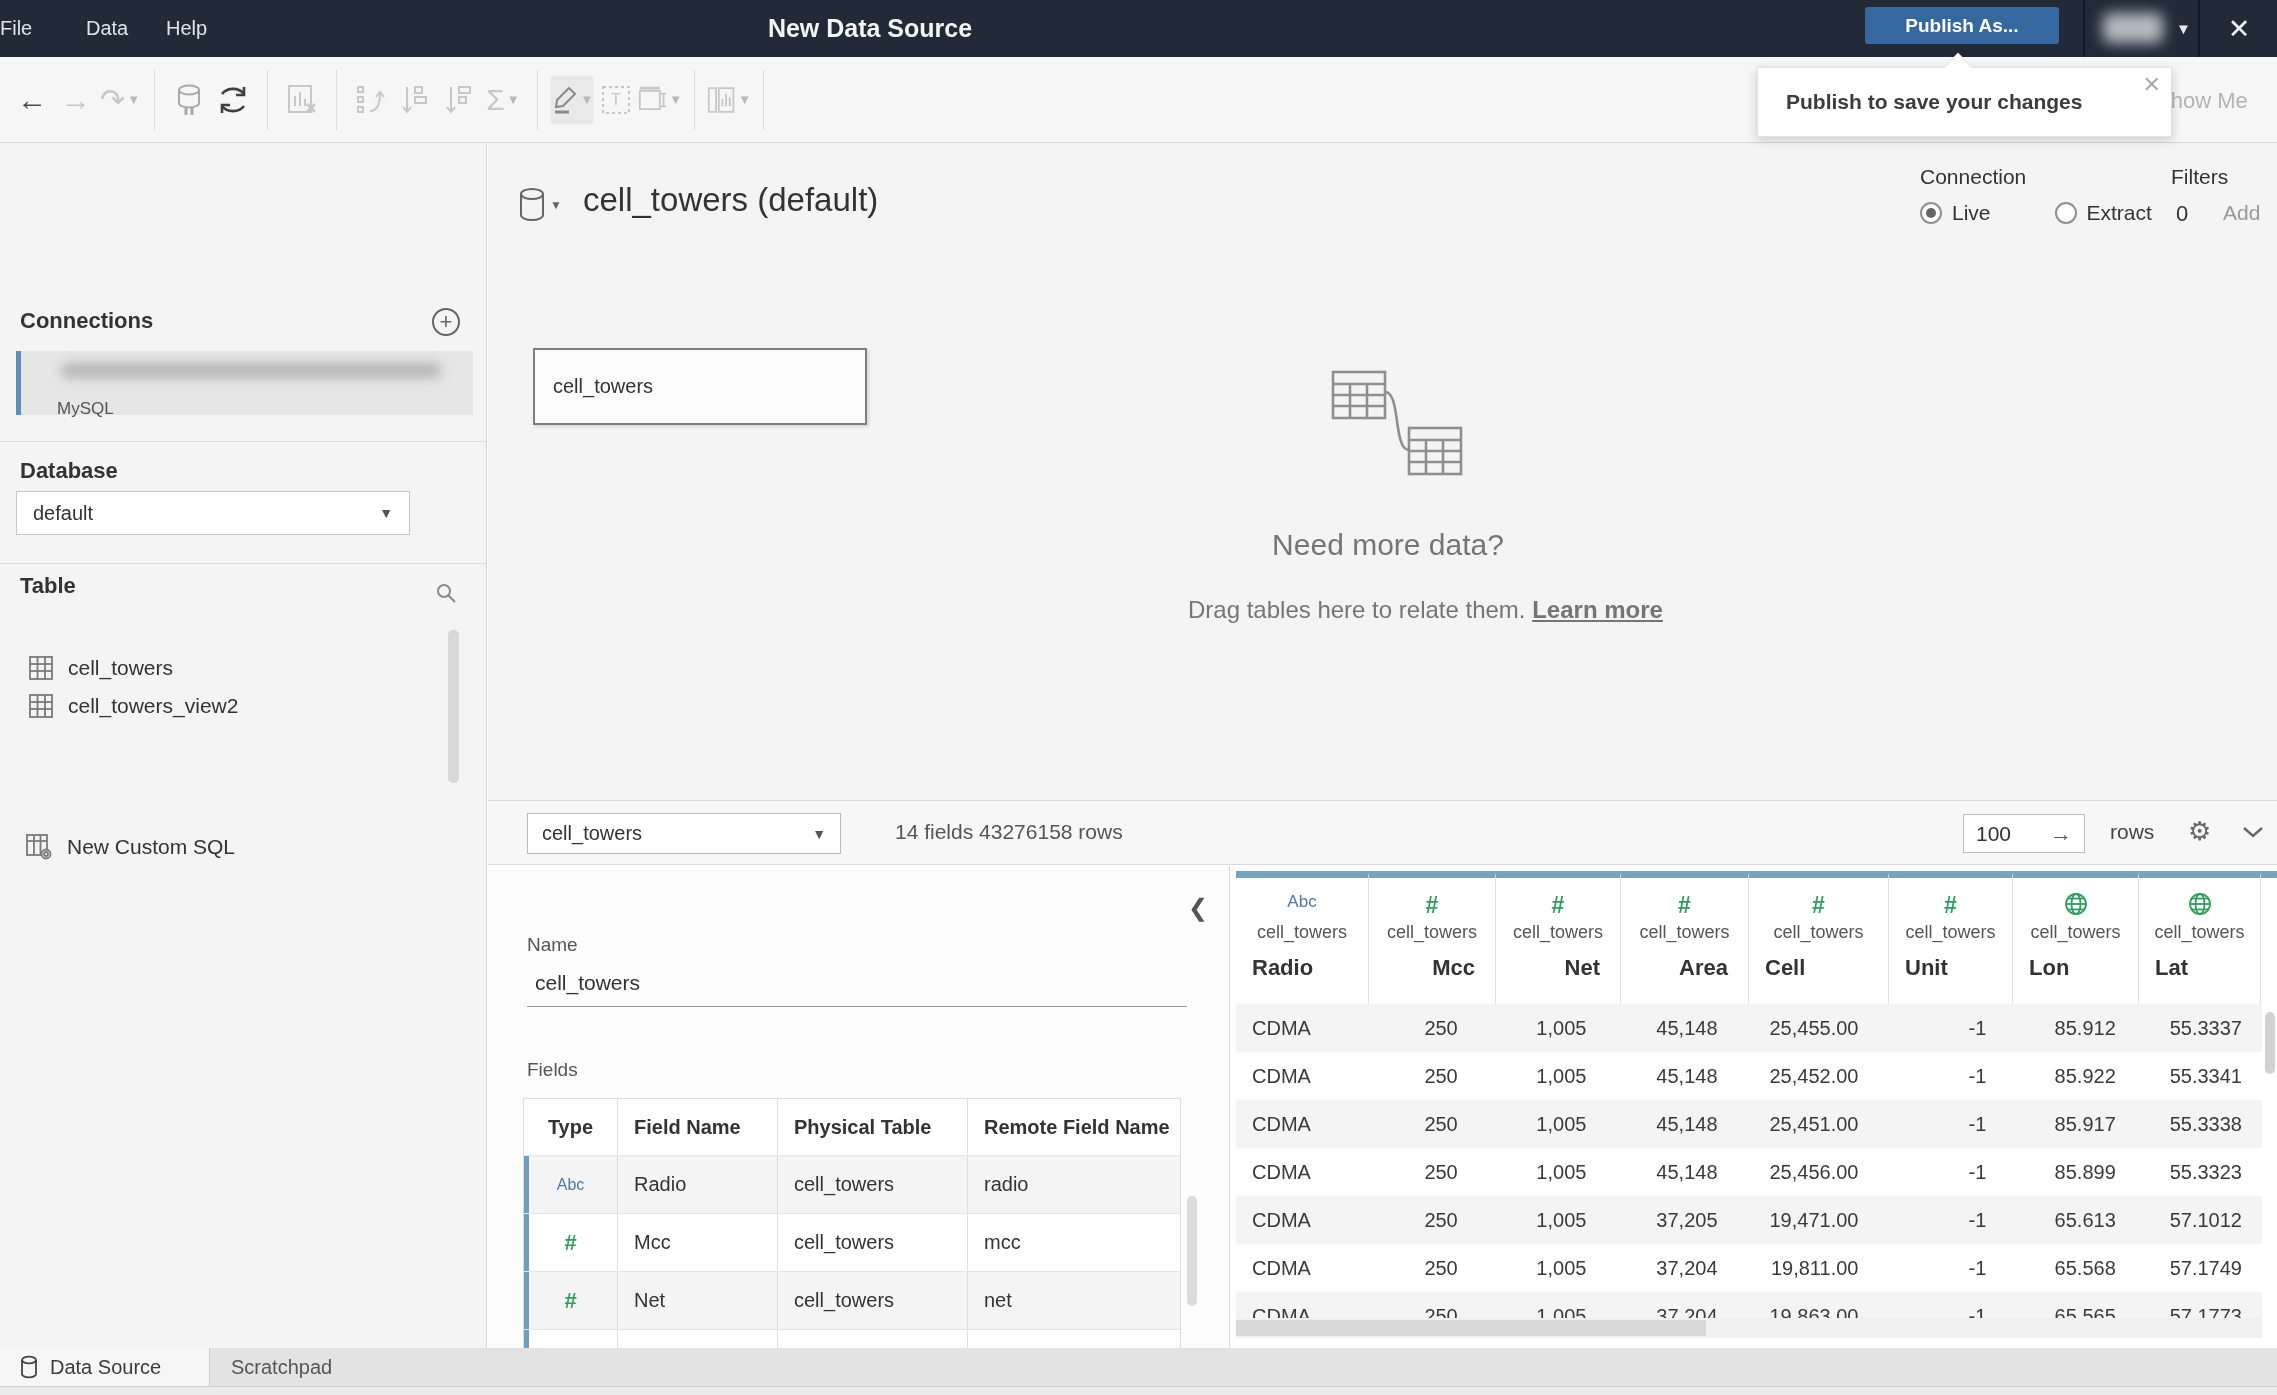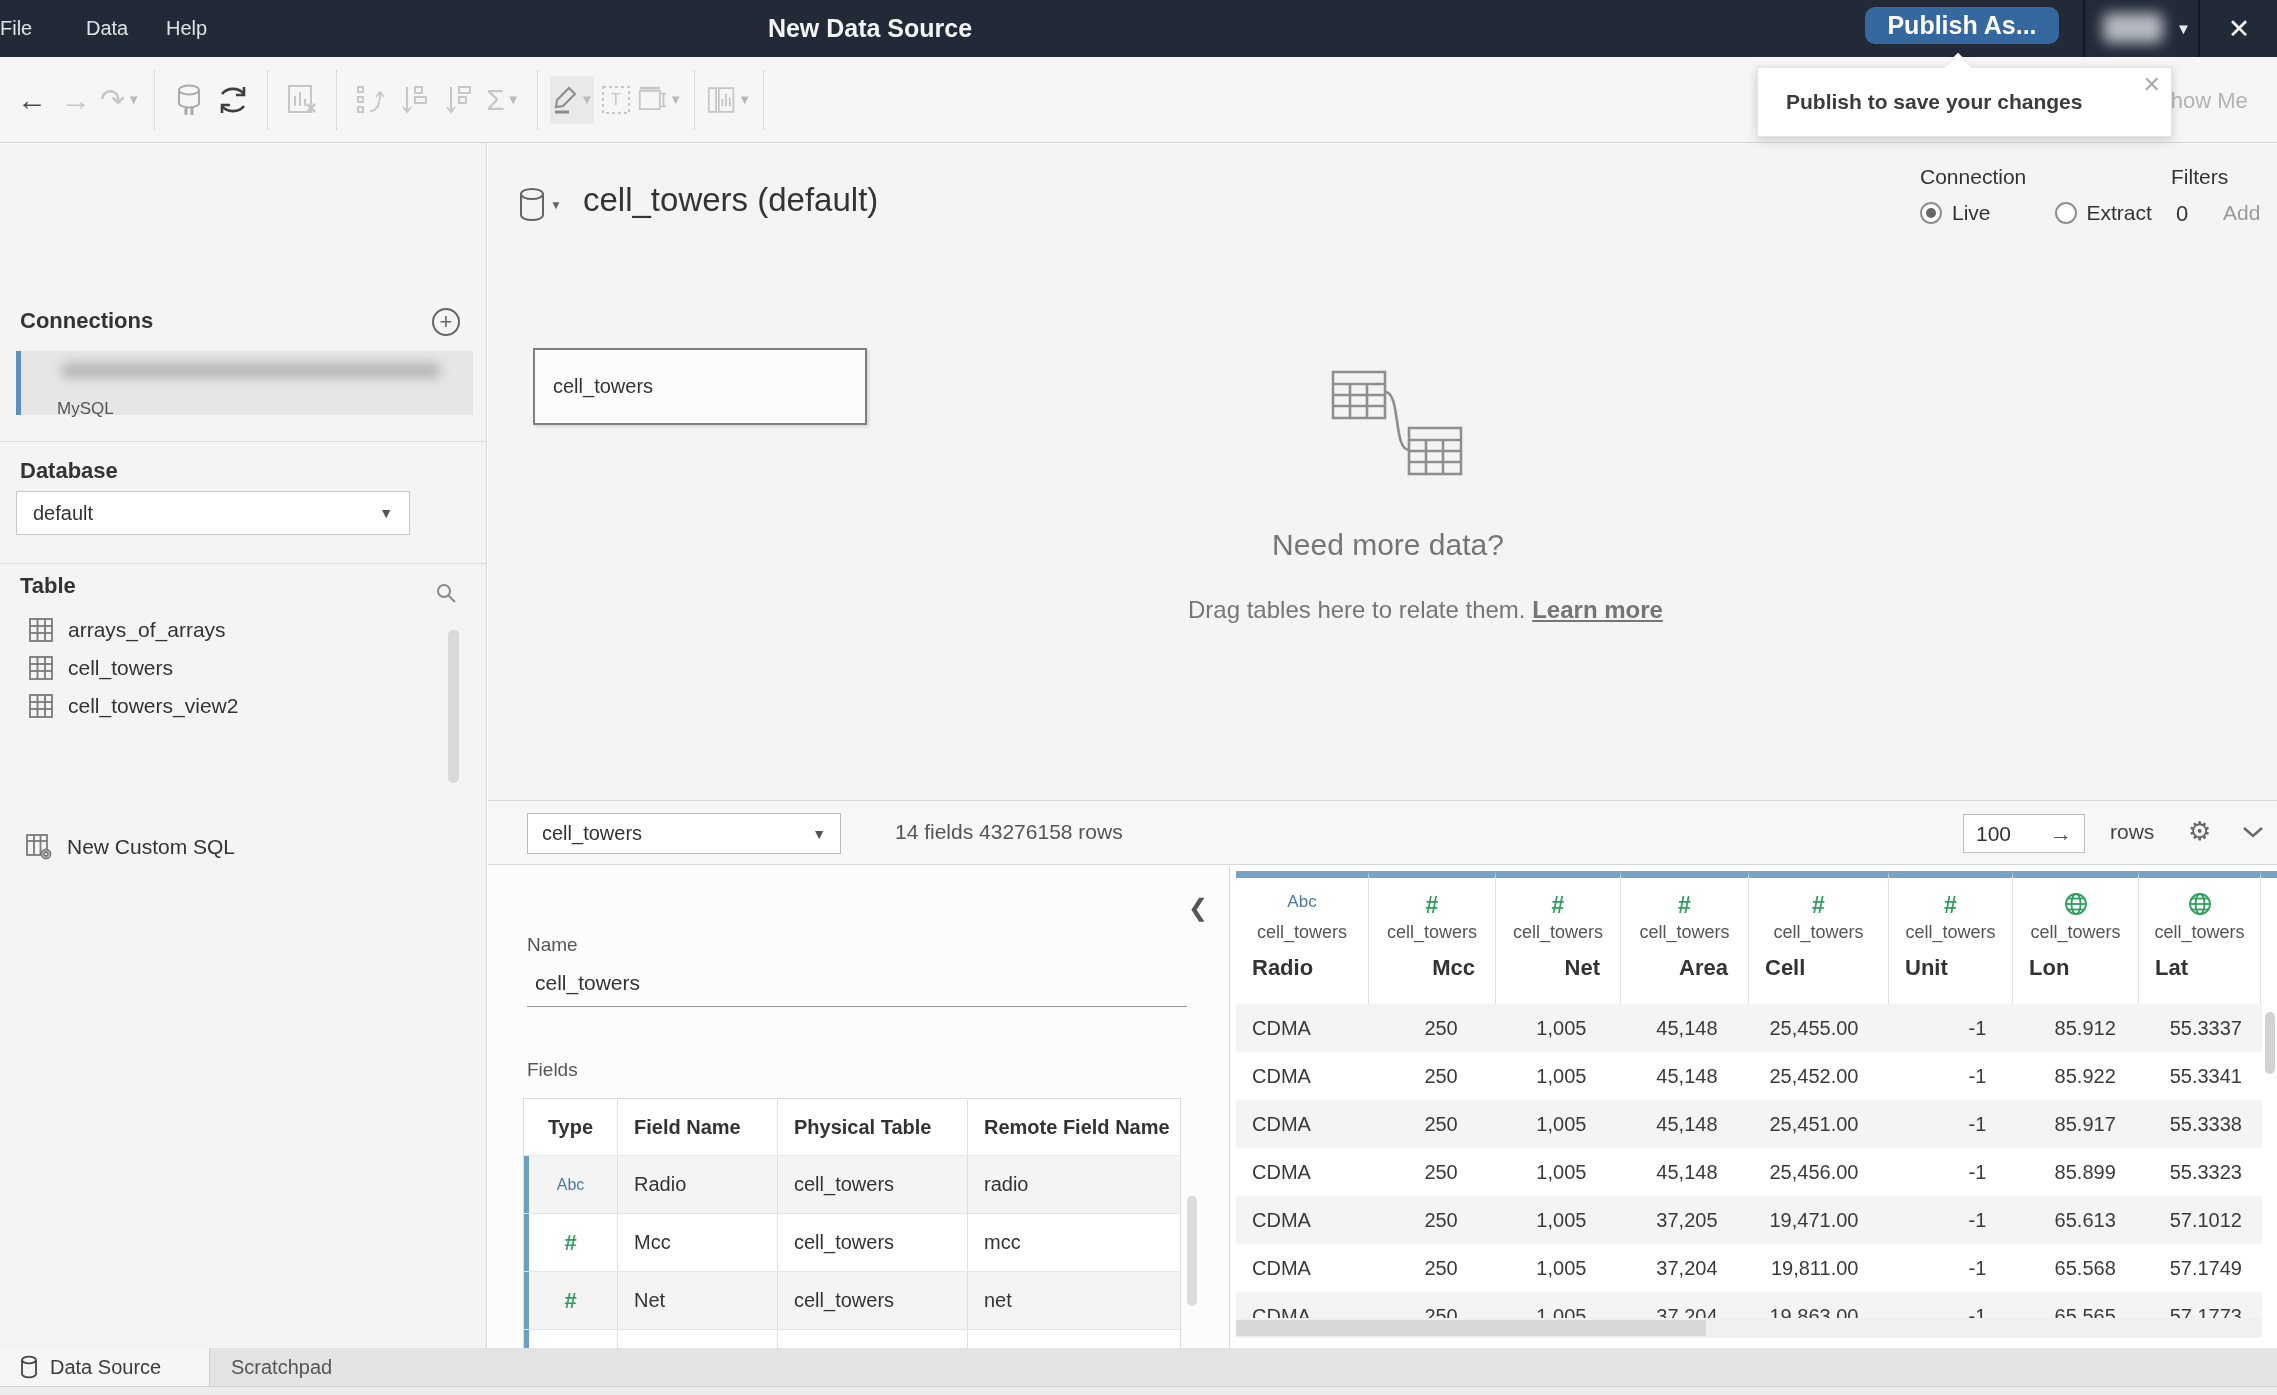--- a/index.html
+++ b/index.html
@@ -9,21 +9,21 @@
 
   
   .titlebar { position:absolute; left:0; top:0; width:2277px; height:57px; background:#222a38; color:#e9ebee; }
   .menu { position:absolute; top:0; height:57px; display:flex; align-items:center; font-size:20px; color:#dfe3e8; cursor:default; }
   .menu-file  { left:0; }
   .menu-data  { left:86px; }
   .menu-help  { left:166px; }
   .app-title  { position:absolute; left:870px; top:0; height:57px; transform:translateX(-50%);
                 display:flex; align-items:center; font-size:25px; font-weight:bold; color:#f2f4f6; }
   .publish-btn { position:absolute; left:1865px; top:7px; width:194px; height:37px; background:#35689e; border:none;
-                 border-radius:10px; color:#fff; font-size:25px; font-weight:bold; font-family:inherit; }
+                 border-radius:3px; color:#fff; font-size:19px; font-weight:bold; font-family:inherit; }
   .hdr-sep { position:absolute; top:0; width:2px; height:57px; background:#141a25; }
   .hdr-sep-1 { left:2083px; } .hdr-sep-2 { left:2198px; }
   .avatar-blur { position:absolute; left:2103px; top:13px; width:60px; height:30px; border-radius:6px;
                  background:#cfd3d8; filter:blur(7px); opacity:.85; }
   .avatar-caret { position:absolute; left:2176px; top:20px; color:#e6e9ec; font-size:15px; }
   .win-close { position:absolute; left:2222px; top:12px; width:34px; height:34px; color:#eef0f3; font-size:27px;
                display:flex; align-items:center; justify-content:center; }
 
   
   .toolbar { position:absolute; left:0; top:57px; width:2277px; height:86px; background:#f6f6f7;
@@ -298,32 +298,20 @@
 
     <div class="sb-div" style="top:420px"></div>
     <div class="sb-h" style="top:430px">Table</div>
     <div class="search-ico">
       <svg width="24" height="24" viewBox="0 0 24 24" fill="none" stroke="#8a8a8a" stroke-width="2">
         <circle cx="10" cy="10" r="6"></circle>
           <line x1="14.5" y1="14.5" x2="21" y2="21"></line>
       </svg>
     </div>
 
-    <div class="tbl-item" style="top:470px">
-      <span class="gicon">
-        <svg width="26" height="26" viewBox="0 0 26 26" fill="none" stroke="#7a7a7a" stroke-width="1.8">
-          <rect x="2" y="2" width="22" height="22"></rect>
-            <line x1="2" y1="9" x2="24" y2="9"></line>
-            <line x1="2" y1="16" x2="24" y2="16"></line>
-          <line x1="9.5" y1="2" x2="9.5" y2="24"></line>
-            <line x1="17" y1="2" x2="17" y2="24"></line>
-        </svg>
-        </span>
-      <span>arrays_of_arrays</span>
-    </div>
     <div class="tbl-item" style="top:508px">
       <span class="gicon">
         <svg width="26" height="26" viewBox="0 0 26 26" fill="none" stroke="#7a7a7a" stroke-width="1.8">
           <rect x="2" y="2" width="22" height="22"></rect>
             <line x1="2" y1="9" x2="24" y2="9"></line>
             <line x1="2" y1="16" x2="24" y2="16"></line>
           <line x1="9.5" y1="2" x2="9.5" y2="24"></line>
             <line x1="17" y1="2" x2="17" y2="24"></line>
         </svg>
         </span>

